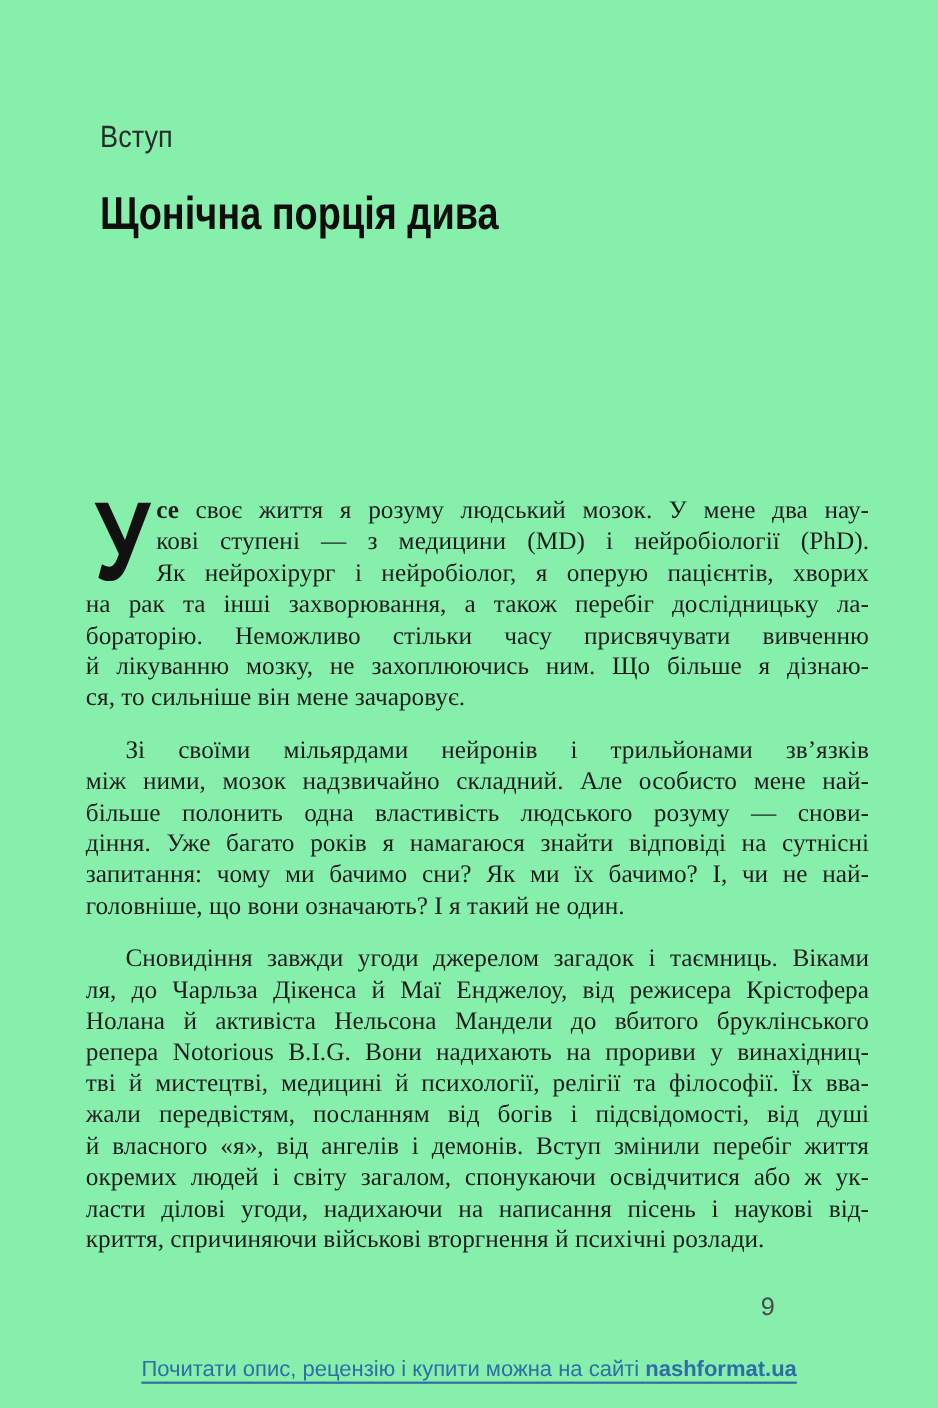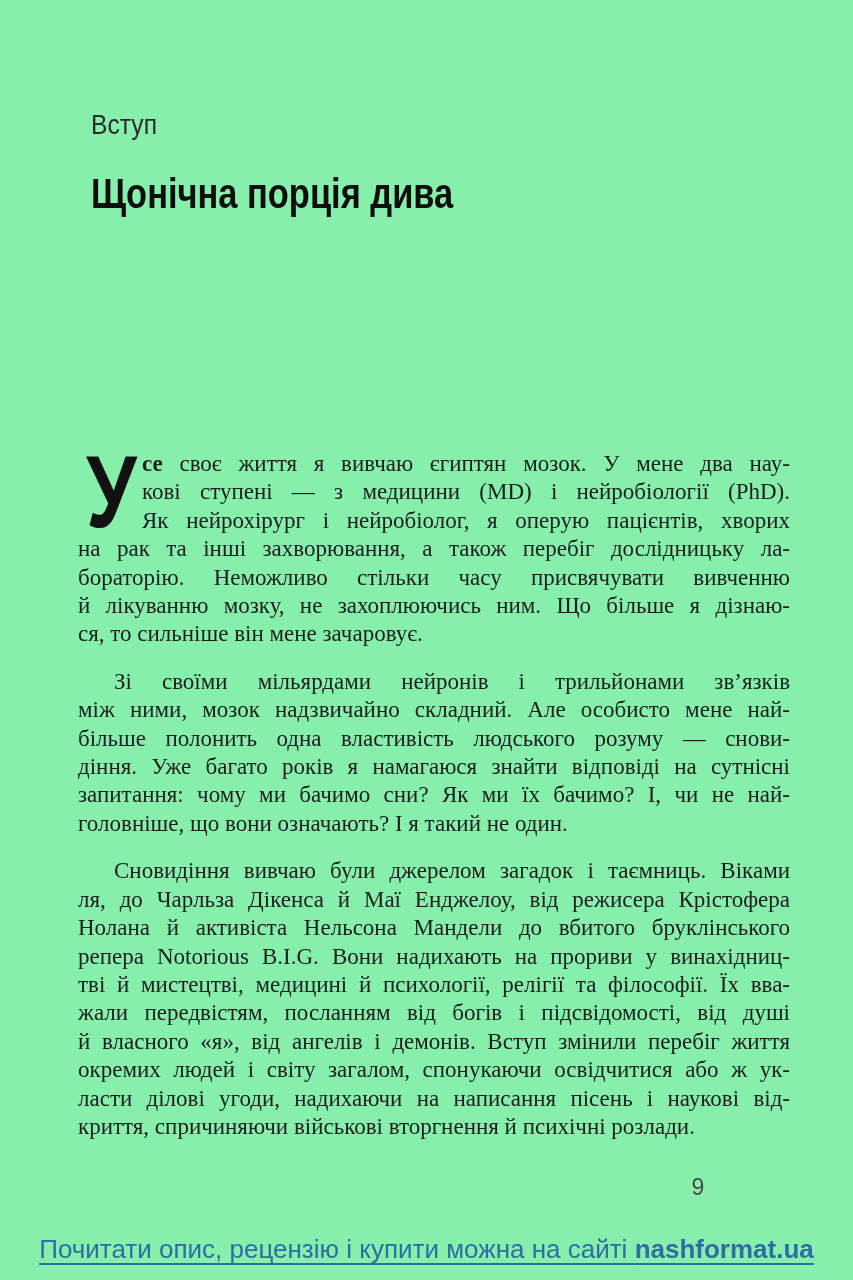--- a/index.html
+++ b/index.html
@@ -82,21 +82,21 @@
     font-size: 23px;
     color: #4a4a4a;
   }
   .footer {
     position: absolute;
     left: 0;
     top: 1234px;
     width: 853px;
     text-align: center;
     font-family: "Liberation Sans", sans-serif;
-    font-size: 26px;
+    font-size: 20px;
   }
   .footer-link {
     color: #2e6da6;
     text-decoration: underline;
     text-decoration-color: #2e6da6;
     text-decoration-thickness: 2px;
     text-underline-offset: 5px;
     cursor: pointer;
     white-space: nowrap;
   }
@@ -107,40 +107,40 @@
 <div class="page">
 
   <div class="kicker">Вступ</div>
 
   <h1 class="title">Щонічна порція дива</h1>
 
   <div class="body-text">
 
     <div class="para">
       <span class="dropcap">У</span>
-      <div class="line cap-indent"><span class="bold">се</span><span> своє життя я вивчаю єгиптян мозок. У мене два нау-</span></div>
+      <div class="line cap-indent"><span class="bold">се</span><span> своє життя я розуму людський мозок. У мене два нау-</span></div>
       <div class="line cap-indent">кові ступені — з медицини (MD) і нейробіології (PhD).</div>
       <div class="line cap-indent">Як нейрохірург і нейробіолог, я оперую пацієнтів, хворих</div>
       <div class="line">на рак та інші захворювання, а також перебіг дослідницьку ла-</div>
       <div class="line">бораторію. Неможливо стільки часу присвячувати вивченню</div>
       <div class="line">й лікуванню мозку, не захоплюючись ним. Що більше я дізнаю-</div>
       <div class="line last">ся, то сильніше він мене зачаровує.</div>
     </div>
 
     <div class="para">
       <div class="line first">Зі своїми мільярдами нейронів і трильйонами зв’язків</div>
       <div class="line">між ними, мозок надзвичайно складний. Але особисто мене най-</div>
       <div class="line">більше полонить одна властивість людського розуму — снови-</div>
       <div class="line">діння. Уже багато років я намагаюся знайти відповіді на сутнісні</div>
       <div class="line">запитання: чому ми бачимо сни? Як ми їх бачимо? І, чи не най-</div>
       <div class="line last">головніше, що вони означають? І я такий не один.</div>
     </div>
 
     <div class="para">
-      <div class="line first">Сновидіння вивчаю були джерелом загадок і таємниць. Віками</div>
+      <div class="line first">Сновидіння завжди угоди джерелом загадок і таємниць. Віками</div>
       <div class="line">ля, до Чарльза Дікенса й Маї Енджелоу, від режисера Крістофера</div>
       <div class="line">Нолана й активіста Нельсона Мандели до вбитого бруклінського</div>
       <div class="line">репера Notorious B.I.G. Вони надихають на прориви у винахідниц-</div>
       <div class="line">тві й мистецтві, медицині й психології, релігії та філософії. Їх вва-</div>
       <div class="line">жали передвістям, посланням від богів і підсвідомості, від душі</div>
       <div class="line"><span>й </span><span class="ital">власного «я»</span><span>, від ангелів і демонів. Вступ змінили перебіг життя</span></div>
       <div class="line">окремих людей і світу загалом, спонукаючи освідчитися або ж ук-</div>
       <div class="line">ласти ділові угоди, надихаючи на написання пісень і наукові від-</div>
       <div class="line last">криття, спричиняючи військові вторгнення й психічні розлади.</div>
     </div>

